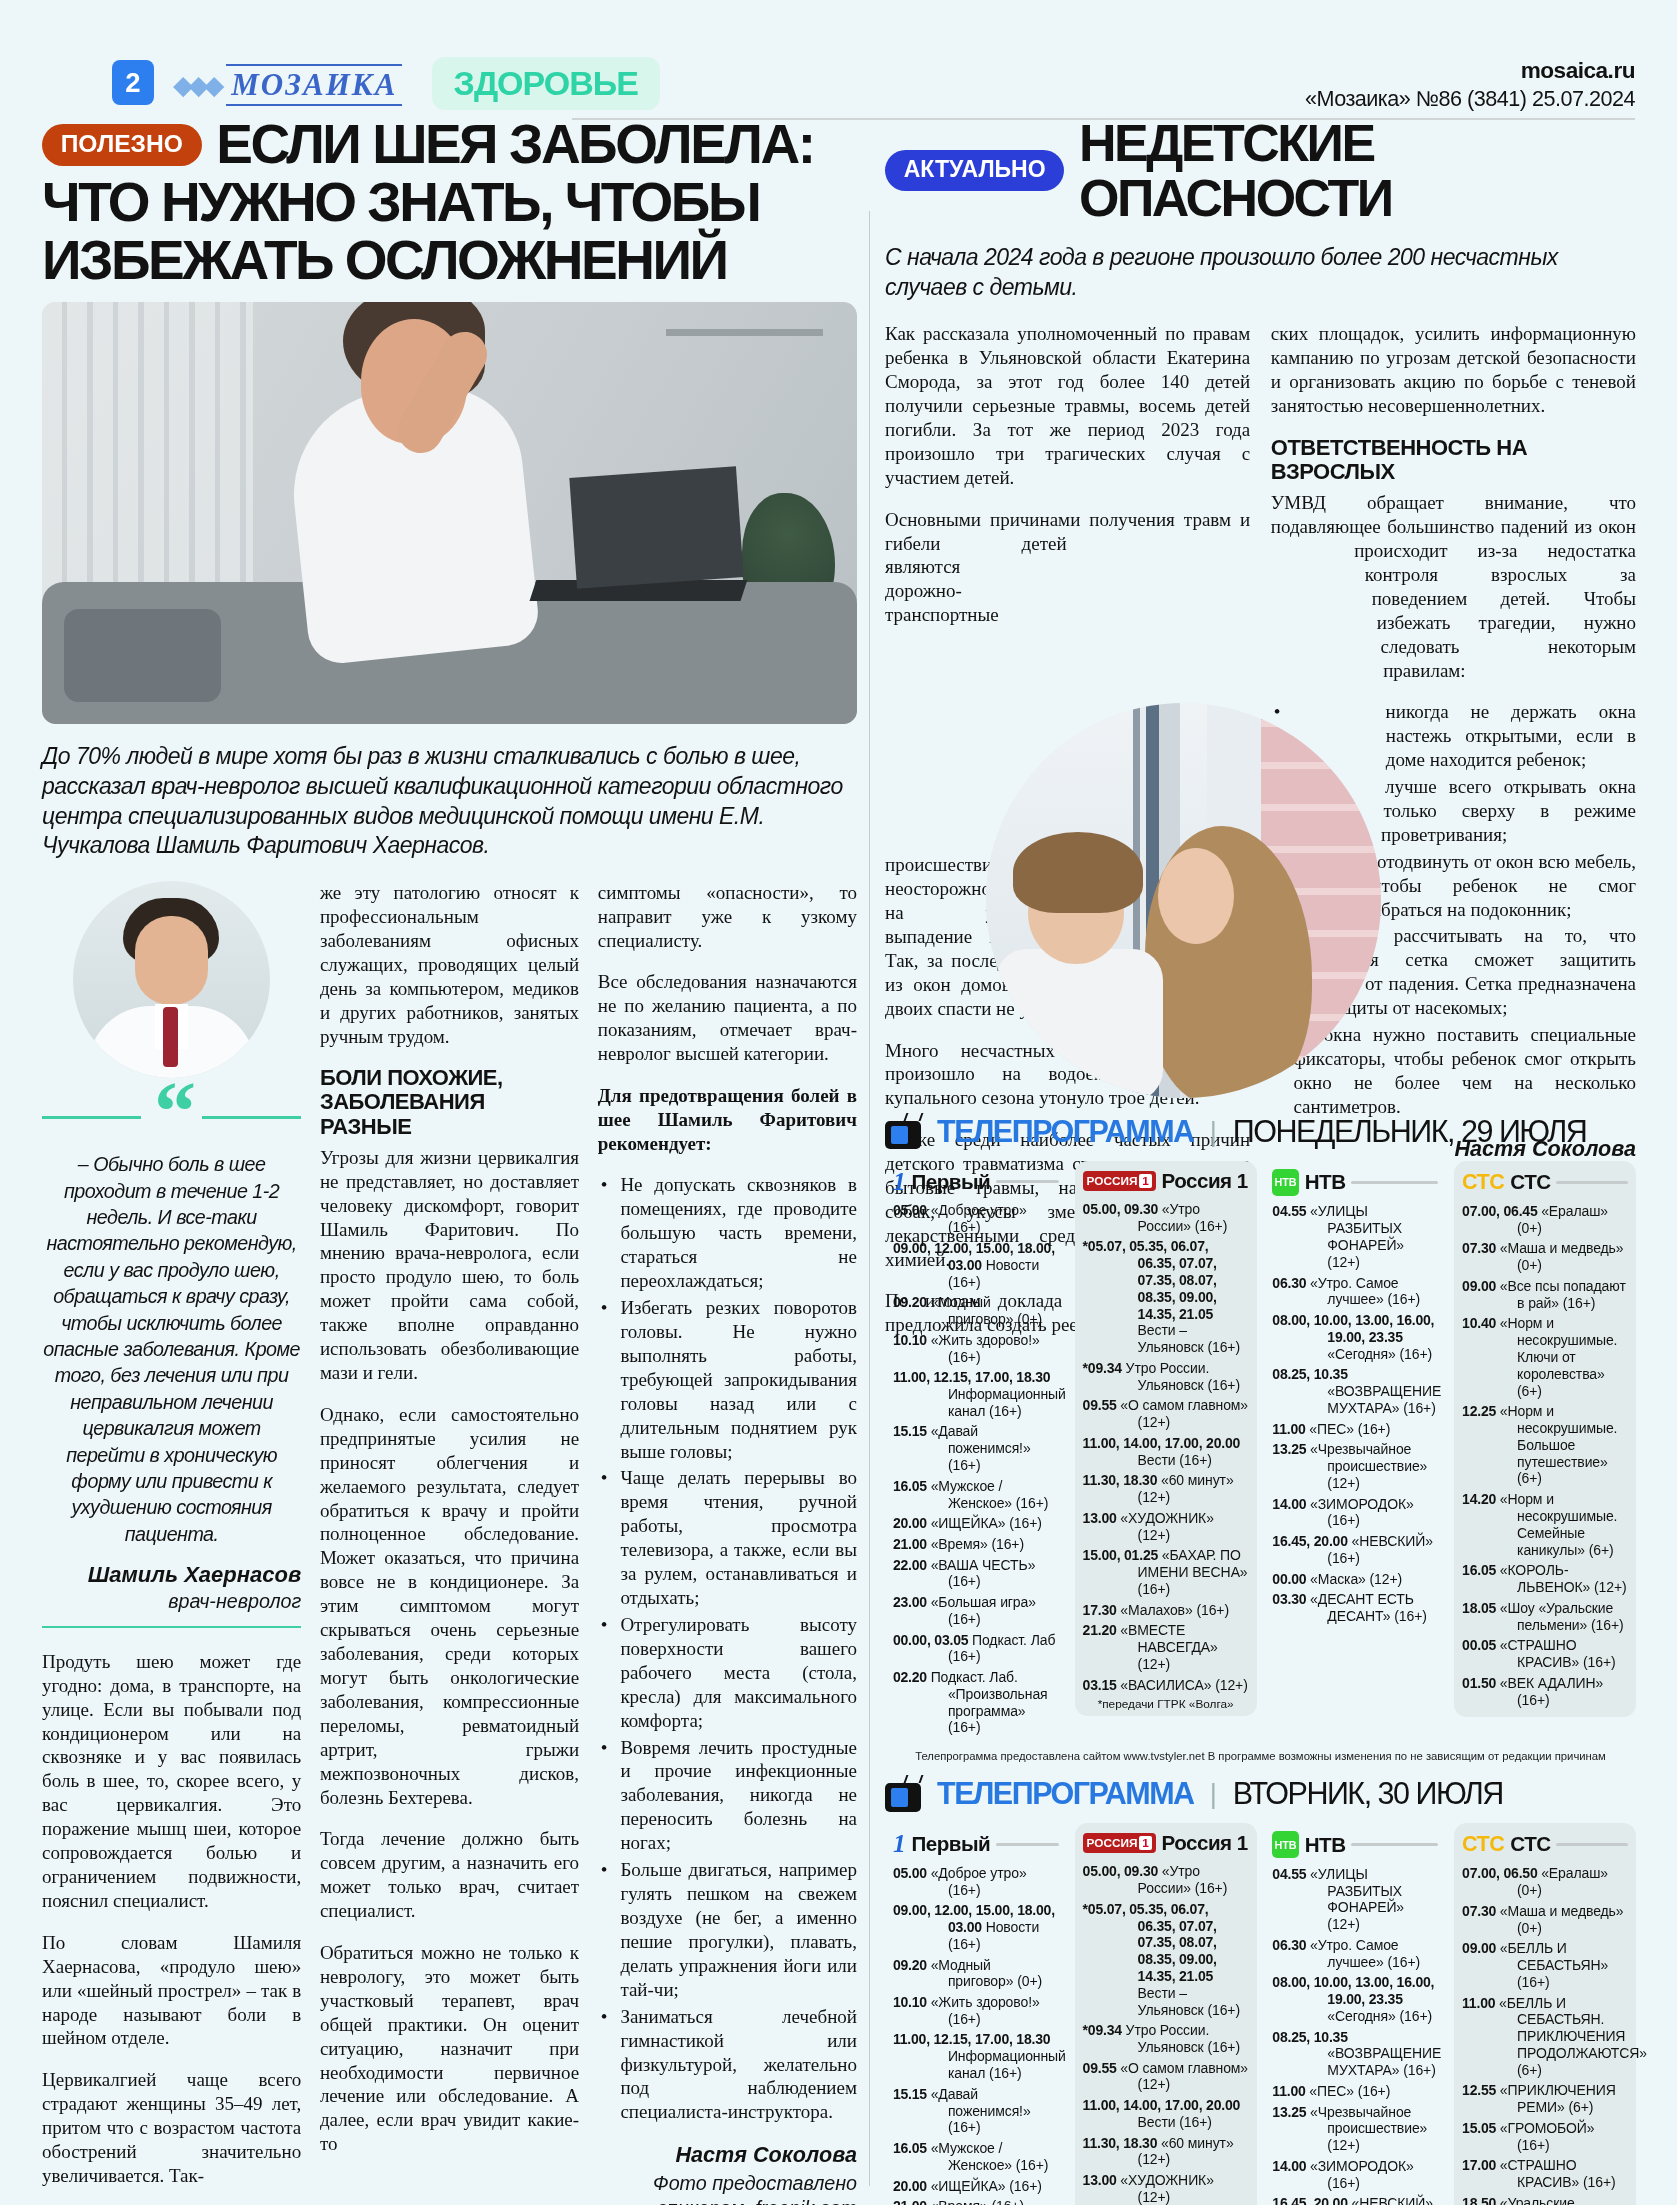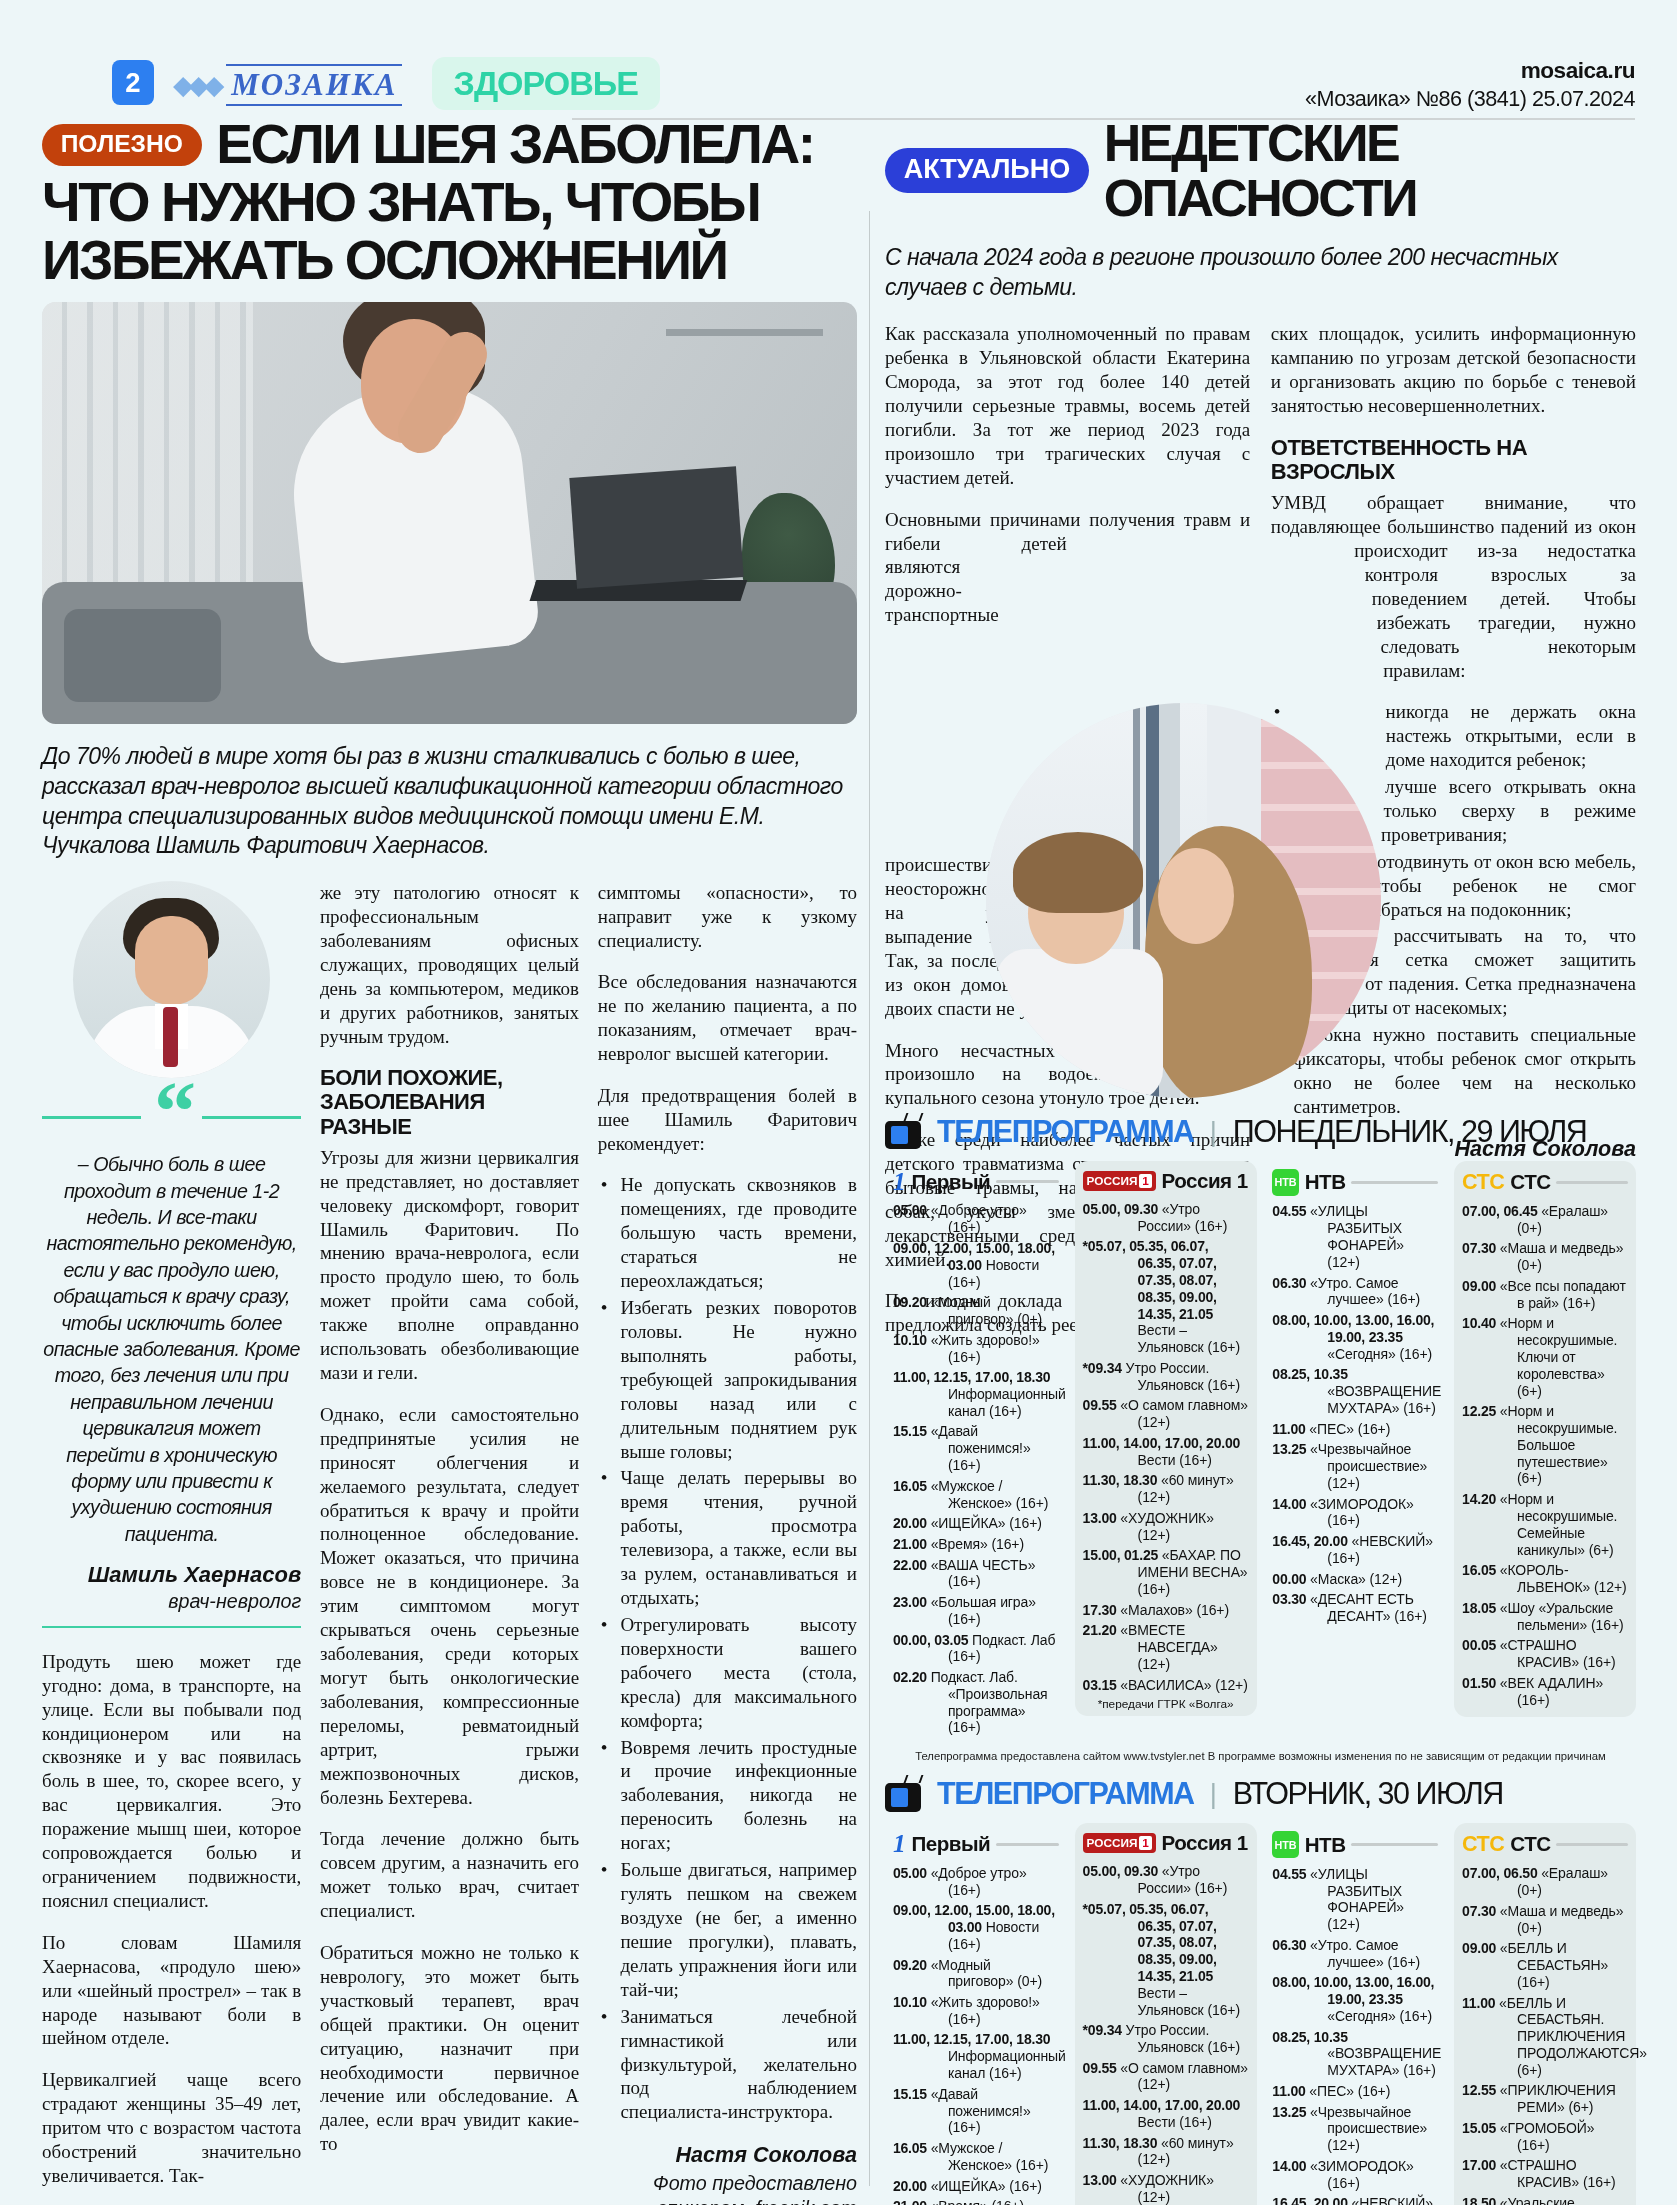--- a/index.html
+++ b/index.html
@@ -24,21 +24,21 @@
   .header-rule{position:absolute;left:572px;right:42px;top:118px;height:1.5px;background:#cfd4d5;}
   .vrule{position:absolute;left:869px;top:211px;height:1975px;width:1px;background:#c3cbcc;}
 
   
   .tagpill{display:inline-flex;align-items:center;color:#fff;
     font:700 24.6px "Liberation Sans",sans-serif;border-radius:22.6px;padding:5.9px 18.7px 7.9px;
     margin-right:14.7px;white-space:nowrap;}
   .h1line{font:700 55px "Liberation Sans",sans-serif;letter-spacing:-2.5px;line-height:1.05;}
   .lead{font:italic 400 23px "Liberation Sans",sans-serif;letter-spacing:-0.5px;line-height:1.3;margin:17.7px 0 19.7px;}
   .p{font-size:19px;line-height:1.26;text-align:justify;margin:0 0 17.7px;}
-  .pb{font-weight:400;}
+  .pb{font-weight:700;}
   .subh{font:700 22px "Liberation Sans",sans-serif;letter-spacing:-0.5px;line-height:1.1;margin:2.9px 0 6.9px;}
   .bullets{margin:0 0 17.7px;}
   .bullet{position:relative;font-size:19px;line-height:1.26;text-align:justify;padding-left:22.6px;margin:0 0 2.9px;}
   .bullet::before{content:"•";position:absolute;left:2.9px;top:0;}
   .byline{font:700 italic 21.6px "Liberation Sans",sans-serif;text-align:right;margin:2px 0 2.9px;}
   .credit{font:italic 19.7px "Liberation Sans",sans-serif;text-align:right;line-height:1.25;}
 
   
   .art1{position:absolute;left:42px;top:116px;width:815px;}
   .a1-tagline{display:flex;align-items:center;}
@@ -74,21 +74,21 @@
   .qrule-row{display:flex;align-items:center;gap:12.8px;margin-bottom:4.9px;}
   .qrule{flex:1;height:2.5px;background:#3ed0a4;}
   .qmark{color:#3ed0a4;font:700 84px "Liberation Serif",serif;line-height:.25;height:34px;letter-spacing:-6.9px;}
   .qtext{font:italic 400 19.7px "Liberation Sans",sans-serif;line-height:1.34;letter-spacing:-0.5px;text-align:center;margin:16.7px 0 14.7px;}
   .qauthor{font:700 italic 22px "Liberation Sans",sans-serif;text-align:right;}
   .qrole{font:italic 19.7px "Liberation Sans",sans-serif;text-align:right;margin:2px 0 12.8px;}
   .qbottom{height:2.5px;background:#3ed0a4;margin-bottom:21.6px;}
 
   
   .art2{position:absolute;left:885px;top:116px;width:751px;}
-  .pill-blue{background:#2b3fd8;font-size:27px;}
+  .pill-blue{background:#2b3fd8;font-size:23px;}
   .art2 .h1line{font-size:52px;}
   .a2cols{display:flex;gap:20.6px;margin-top:2.9px;position:relative;}
   .a2col{flex:1;min-width:0;}
   .spacer-r{float:right;width:268px;height:398px;margin:219px 0 4.9px 7.9px;
     border-radius:50% 0 0 50%;shape-outside:border-box;}
   .spacer-l{float:left;width:115px;height:403px;margin:219px 7.9px 4.9px 0;
     border-radius:0 50% 50% 0;shape-outside:border-box;}
   .winphoto{position:absolute;left:101px;top:381px;width:395px;height:395px;border-radius:50%;overflow:hidden;
     background:#e8edf1;}
   .w-light{position:absolute;left:0;top:0;width:56%;height:100%;background:linear-gradient(#eff3f6,#dde5ea);}

